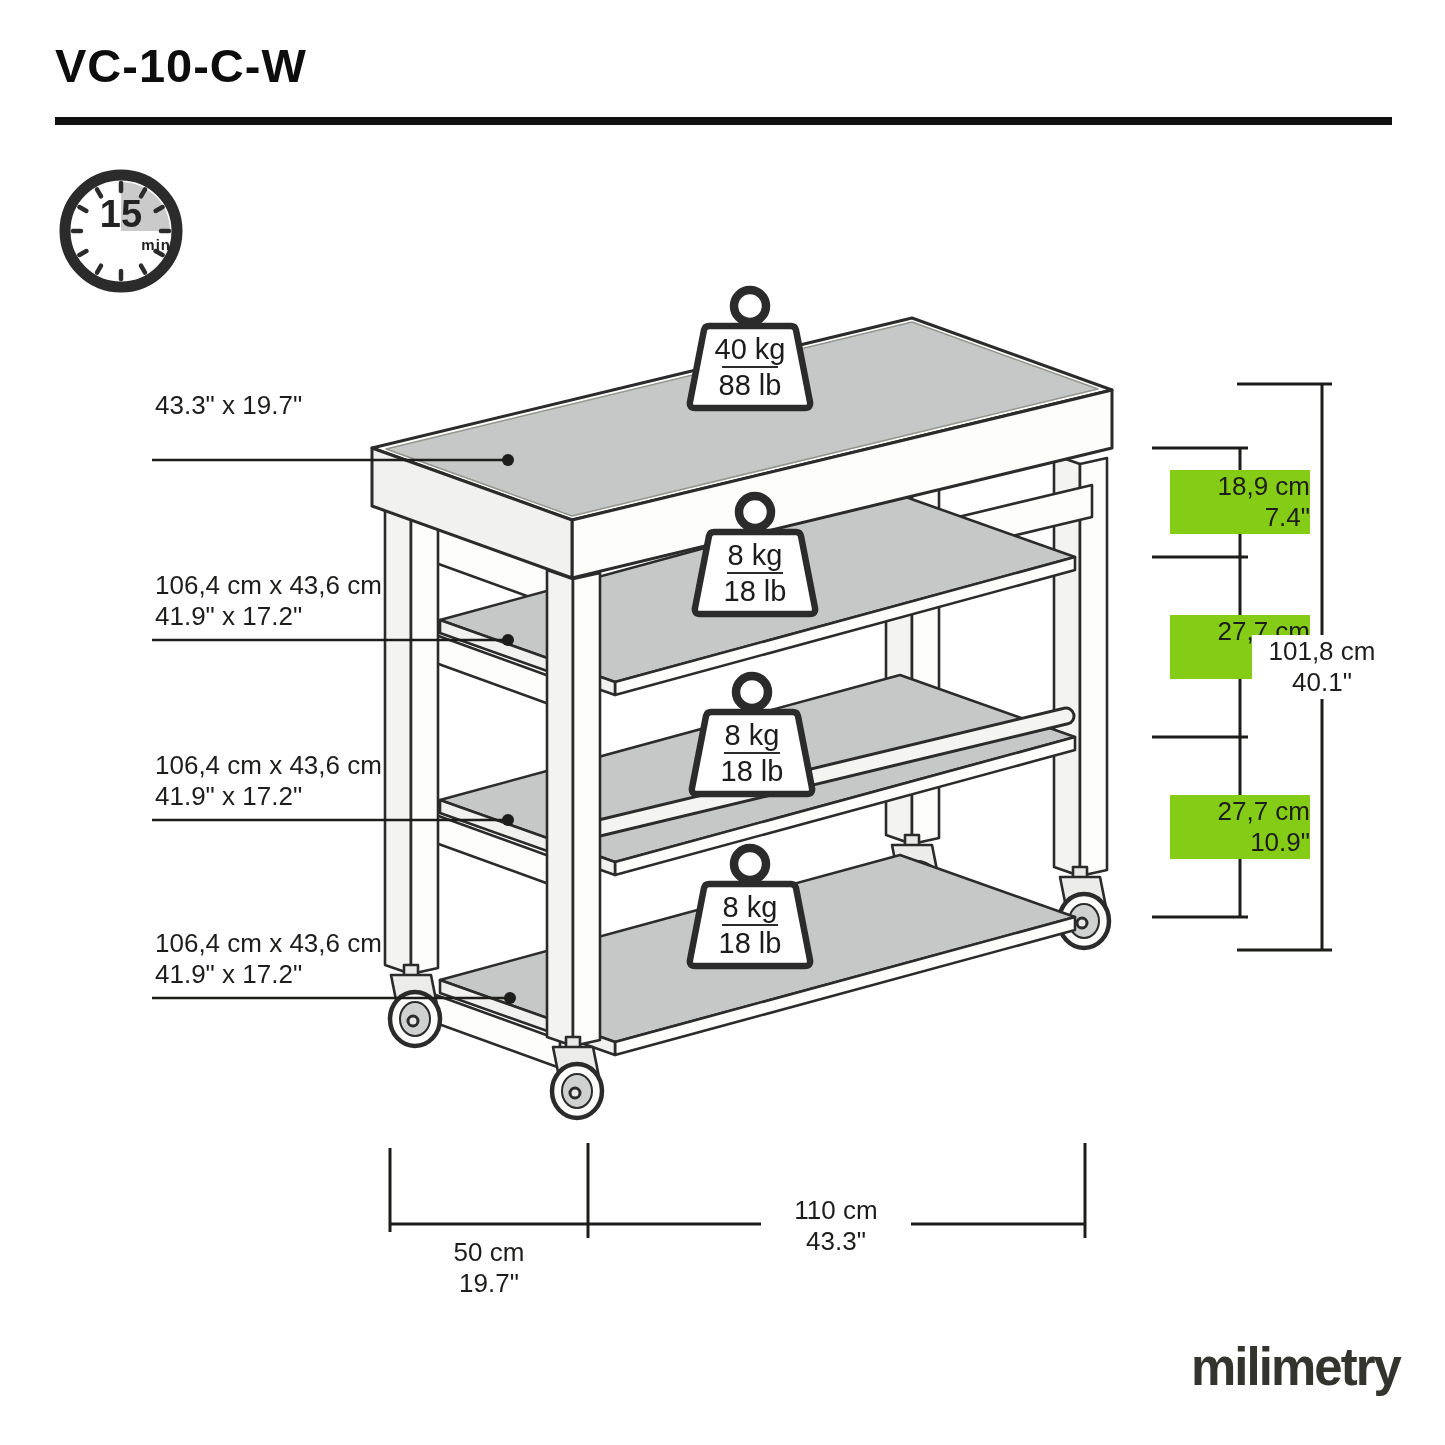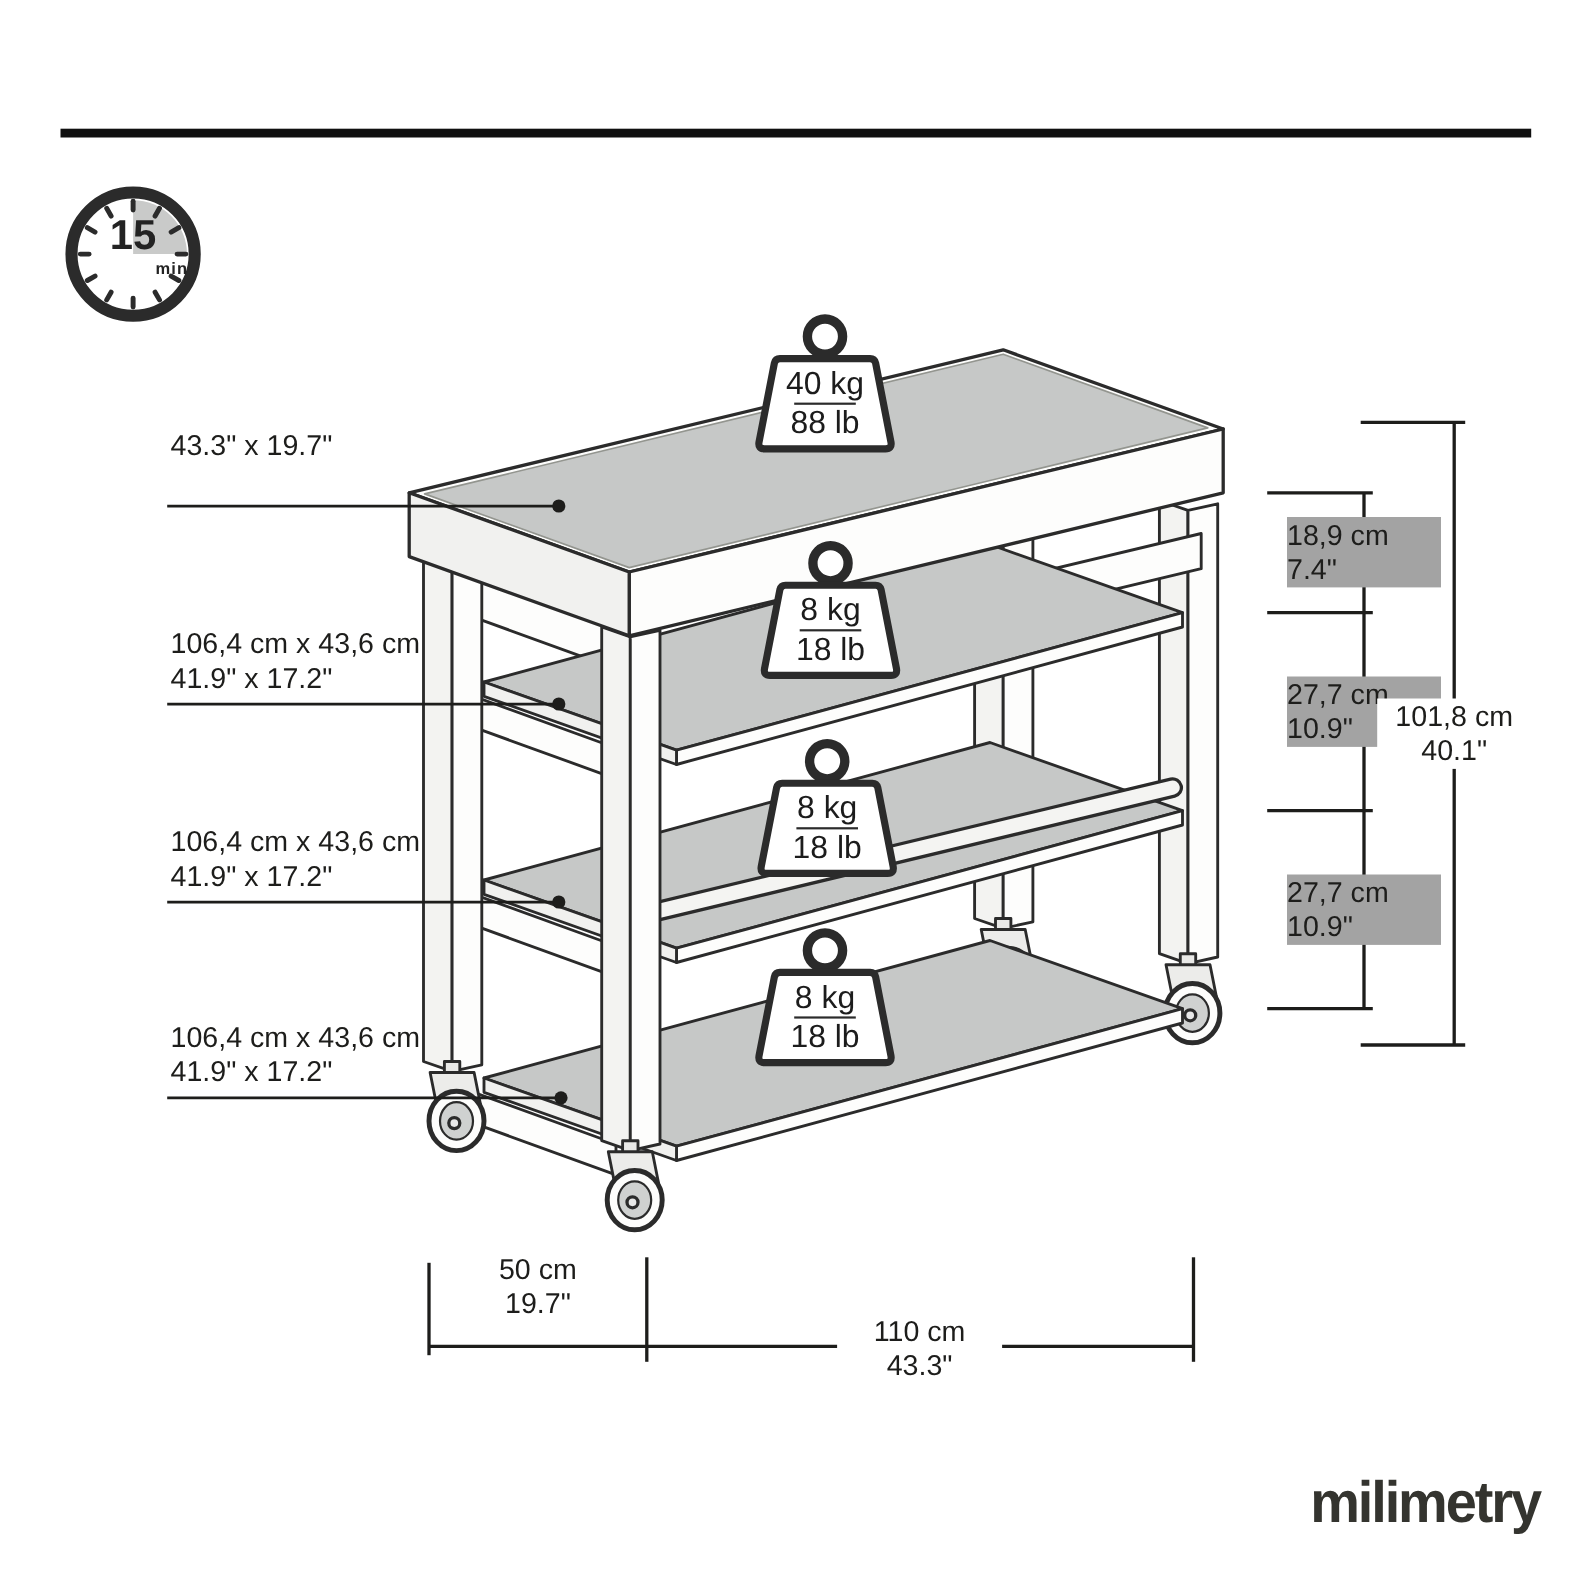--- a/index.html
+++ b/index.html
@@ -8,21 +8,21 @@
     font-family:"Liberation Sans", sans-serif;color:#1d1d1b;
   }
   #drawing{position:absolute;left:0;top:0;}
   .abs{position:absolute;}
   .page-title{
     left:55px;top:38px;font-size:47px;font-weight:bold;letter-spacing:1px;color:#0d0d0d;
   }
   .title-rule{left:55px;top:117px;width:1337px;height:8px;background:#101010;}
   .dim-label{font-size:26px;line-height:31px;color:#1d1d1b;}
   .left-label{left:155px;width:300px;text-align:left;}
-  .seg-label{width:140px;text-align:left;background:#a3a3a3;padding:1px 0;}
+  .seg-label{width:140px;text-align:right;background:#84cc16;padding:1px 0;}
   .total-label{width:140px;text-align:center;background:#ffffff;padding:1px 0;}
   .bottom-label{text-align:center;background:#ffffff;padding:1px 0;}
   .clock-num{left:71px;top:193px;width:100px;text-align:center;font-size:38px;font-weight:bold;color:#232323;line-height:42px;}
   .clock-min{left:71px;top:236px;width:100px;text-align:right;font-size:15px;font-weight:600;letter-spacing:1px;color:#232323;}
   .weight-text{width:120px;text-align:center;font-size:29px;line-height:26px;font-weight:500;color:#1c1c1c;}
   .weight-divider{width:56px;border-top:2.2px solid #2b2b2b;margin:4px auto;height:0;}
   .logo{
     left:1120px;top:1336px;width:280px;text-align:right;font-size:53px;font-weight:bold;
     letter-spacing:-2px;color:#34342f;transform:scaleX(.96);transform-origin:right center;
   }
@@ -183,20 +183,21 @@
     </g>
 
     <g stroke="#1d1d1b" stroke-width="3" fill="none">
       <line x1="390" y1="1224" x2="1085" y2="1224"></line>
       <line x1="390" y1="1148" x2="390" y2="1232"></line>
       <line x1="588" y1="1143" x2="588" y2="1238"></line>
       <line x1="1085" y1="1143" x2="1085" y2="1238"></line>
     </g>
   </svg>
 
+  <div class="abs page-title">VC-10-C-W</div>
   <div class="abs title-rule"></div>
 
   <div class="abs clock-num">15</div>
   <div class="abs clock-min">min</div>
 
   <div class="abs dim-label left-label" style="top:390px">
     <div>43.3" x 19.7"</div>
   </div>
   <div class="abs dim-label left-label" style="top:570px">
     <div>106,4 cm x 43,6 cm</div>
@@ -242,21 +243,21 @@
   </div>
   <div class="abs dim-label seg-label" style="left:1170px;top:795px">
     <div>27,7 cm</div>
     <div>10.9"</div>
   </div>
   <div class="abs dim-label total-label" style="left:1252px;top:635px">
     <div>101,8 cm</div>
     <div>40.1"</div>
   </div>
 
-  <div class="abs dim-label bottom-label" style="left:424px;top:1138px;width:130px">
+  <div class="abs dim-label bottom-label" style="left:424px;top:1236px;width:130px">
     <div>50 cm</div>
     <div>19.7"</div>
   </div>
   <div class="abs dim-label bottom-label" style="left:761px;top:1194px;width:150px">
     <div>110 cm</div>
     <div>43.3"</div>
   </div>
 
   <div class="abs logo">milimetry</div>
 

